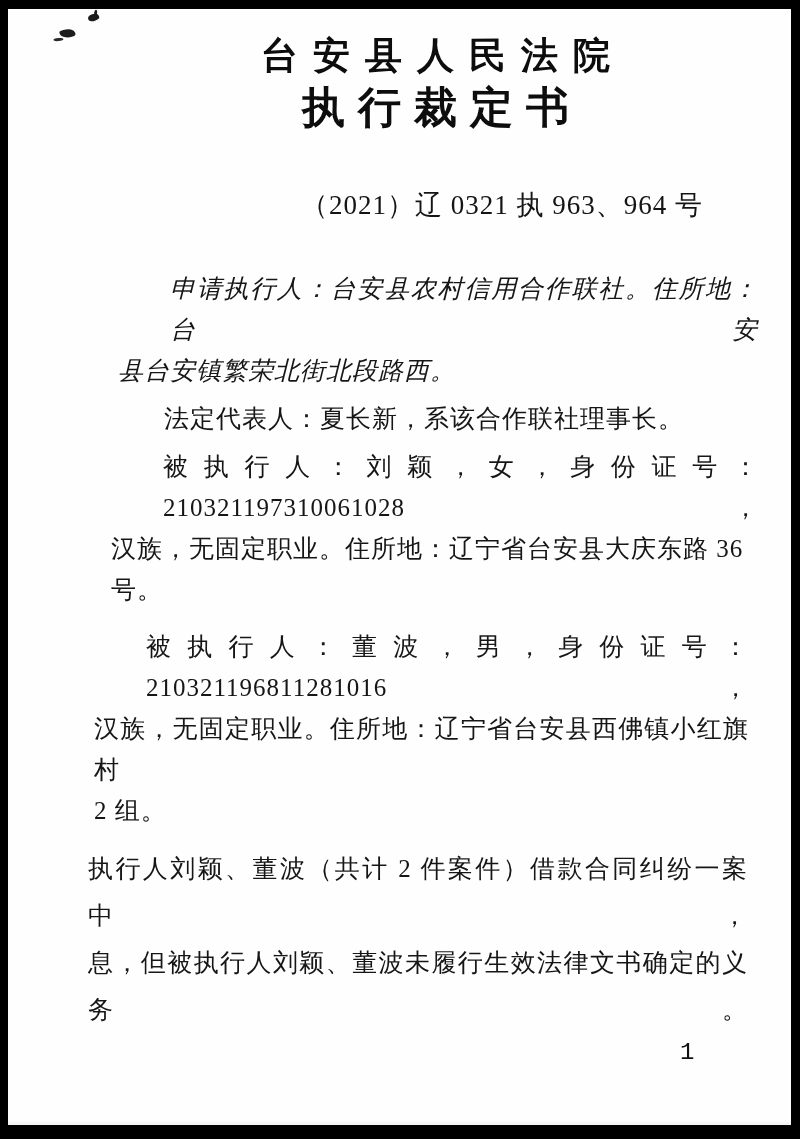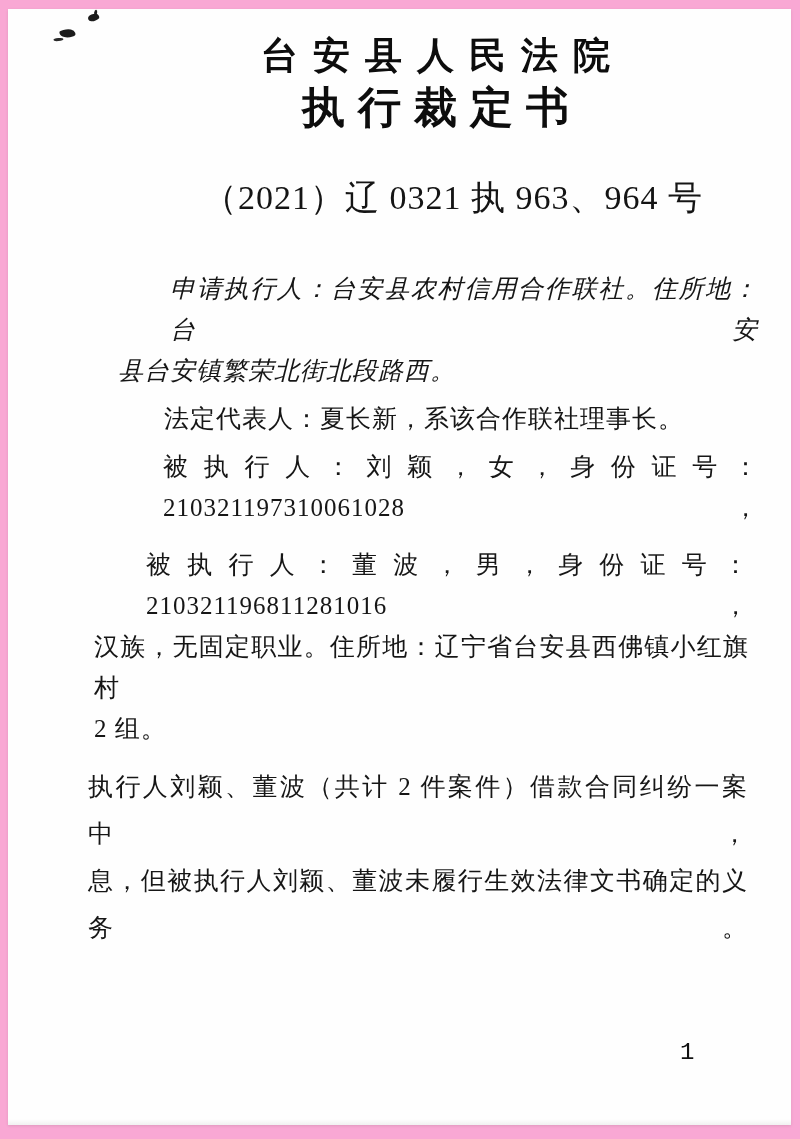--- a/index.html
+++ b/index.html
@@ -5,21 +5,21 @@
   * { margin: 0; padding: 0; box-sizing: border-box; }
   html, body { background: #efefef; }
   body {
     width: 800px; height: 1139px;
     font-family: "Liberation Serif", "DejaVu Serif", serif;
     position: relative;
     overflow: hidden;
   }
   .scan-frame {
     position: absolute; inset: 0;
-    background: #f9a8d4;
+    background: #000000;
   }
   .page {
     position: absolute;
     left: 8px; top: 9px; right: 9px; bottom: 14px;
     background: #fefefe;
     box-shadow: 0 1px 3px rgba(0,0,0,0.10);
     color: #1a1a1a;
   }
   
   .ink-speck { position: absolute; background: #1c1c1c; }
@@ -54,22 +54,22 @@
     font-size: 37px; font-weight: bold;
     letter-spacing: 15px; margin-right: -15px; 
     line-height: 1.2;
   }
   .doc-type {
     font-size: 43px; font-weight: bold;
     letter-spacing: 13px; margin-right: -13px;
     line-height: 1.15; margin-top: 5px;
   }
   .case-number {
-    position: absolute; top: 166px; right: 88px;
-    font-size: 34px; color: #141414;
+    position: absolute; top: 178px; right: 88px;
+    font-size: 27px; color: #141414;
     letter-spacing: 1px;
   }
 
   .document-body {
     position: absolute; left: 80px; top: 259px; width: 660px;
     font-size: 25px; color: #161616;
     letter-spacing: 1px;
   }
   .para { line-height: 41px; }
   .para .line { text-align: left; }
@@ -115,20 +115,21 @@
     <div class="document-body">
         <div class="para para-1">
           <div class="line first full">申请执行人：台安县农村信用合作联社。住所地：台安</div>
           <div class="line">县台安镇繁荣北街北段路西。</div>
         </div>
         <div class="para para-2">
           <div class="line first">法定代表人：夏长新，系该合作联社理事长。</div>
         </div>
         <div class="para para-3">
           <div class="line first full">被执行人：刘颖，女，身份证号：210321197310061028，</div>
+          <div class="line">汉族，无固定职业。住所地：辽宁省台安县大庆东路 36 号。</div>
         </div>
         <div class="para para-4">
           <div class="line first full">被执行人：董波，男，身份证号：210321196811281016，</div>
           <div class="line full">汉族，无固定职业。住所地：辽宁省台安县西佛镇小红旗村</div>
           <div class="line">2 组。</div>
         </div>
         <div class="para para-5">
           <div class="line full">执行人刘颖、董波（共计 2 件案件）借款合同纠纷一案中，</div>
           <div class="line full">息，但被执行人刘颖、董波未履行生效法律文书确定的义务。</div>
         </div>

